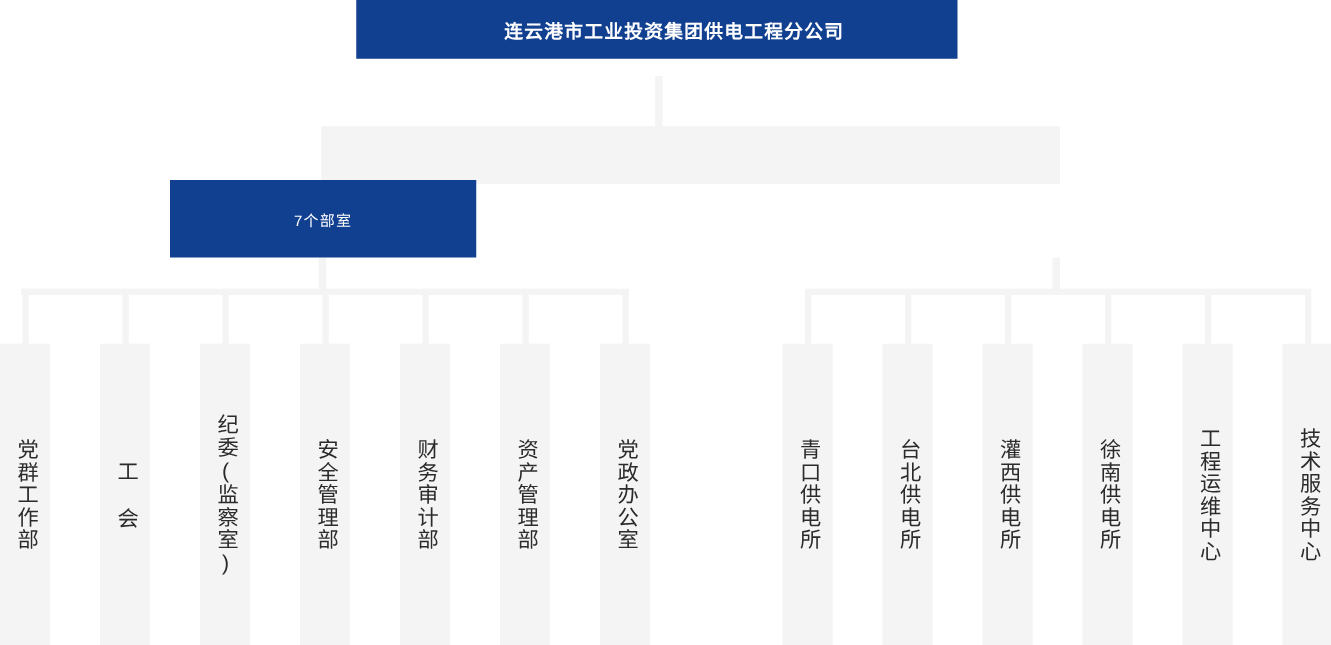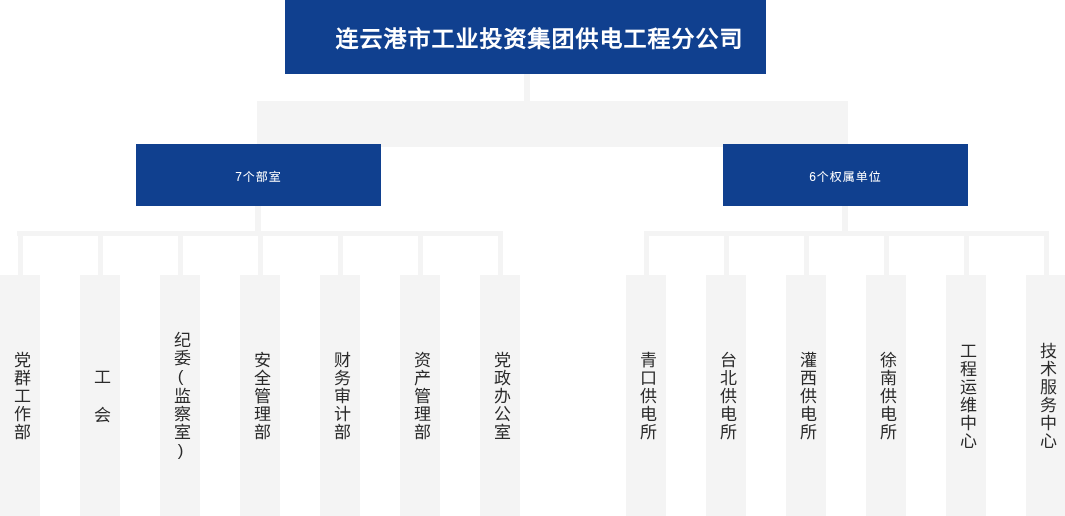--- a/index.html
+++ b/index.html
@@ -31,22 +31,22 @@
     align-items: center;
     justify-content: center;
     box-sizing: border-box;
     z-index: 3;
   }
 
   .node-root {
     left: 285px;
     top: 0px;
     width: 481px;
-    height: 74px;
-    font-size: 23px;
+    height: 47px;
+    font-size: 15px;
     font-weight: bold;
     letter-spacing: 1px;
     padding-left: 28px;
   }
 
   .node-branch {
     width: 245px;
     height: 62px;
     font-size: 12px;
     font-weight: normal;
@@ -147,23 +147,20 @@
     <span>连云港市工业投资集团供电工程分公司</span>
   </div>
 
   <div class="conn stem-root"></div>
   <div class="conn bus-top"></div>
 
   <div class="node-box node-branch node-branch-left">
     <span>7个部室</span>
   </div>
 
-  <div class="node-box node-branch node-branch-right">
-    <span>6个权属单位</span>
-  </div>
 
   <div class="conn stem-branch stem-branch-left"></div>
   <div class="conn stem-branch stem-branch-right"></div>
   <div class="conn bus-leaves bus-leaves-left"></div>
   <div class="conn bus-leaves bus-leaves-right"></div>
 
   <div id="leaf-layer">
       <div class="drop" style="left: 18px;"></div>
       <div class="leaf" style="left: 0px;">
         <span class="leaf-label">党群工作部</span>

